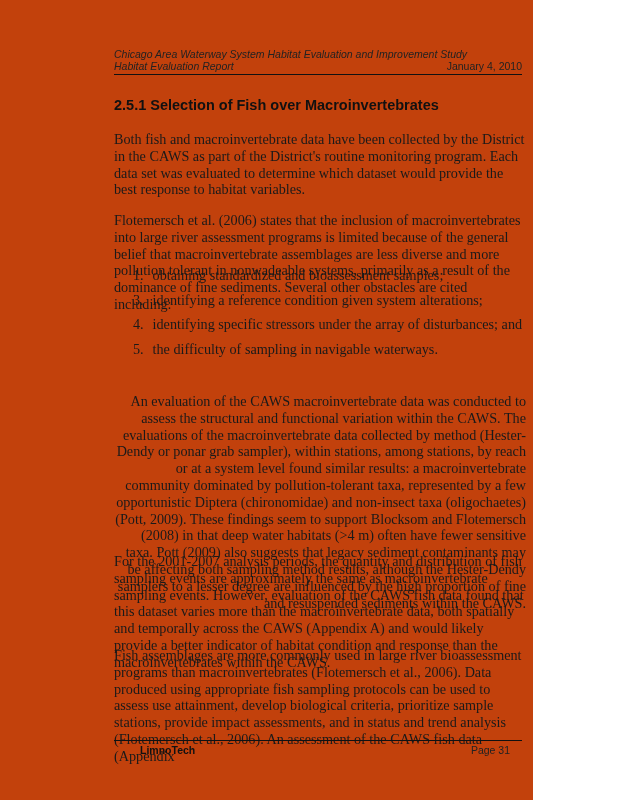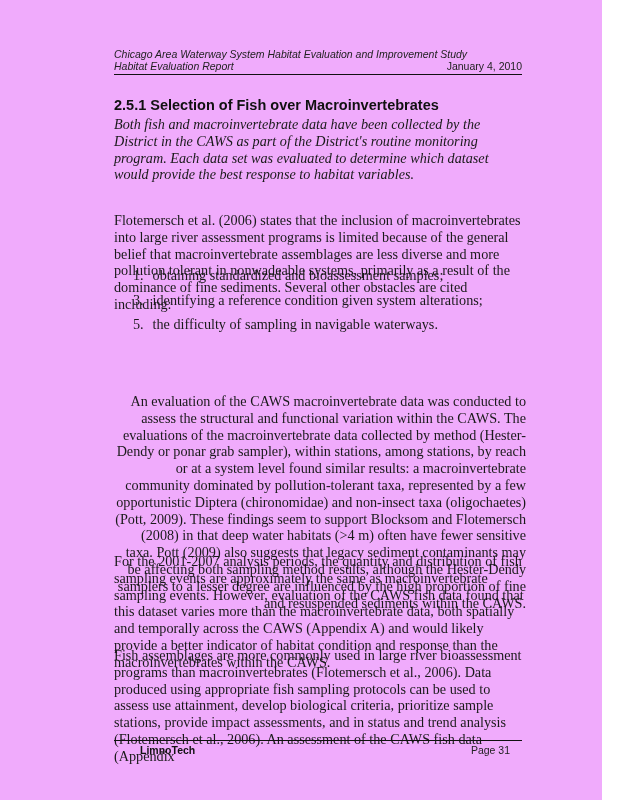--- a/index.html
+++ b/index.html
@@ -1,28 +1,28 @@
 <!DOCTYPE html>
 <html><head>
   <meta charset="utf-8">
   <style>
     html, body { margin: 0; padding: 0; background: #ffffff; }
     body { width: 619px; height: 800px; position: relative; overflow: hidden; color: #111; }
-    .page { position: absolute; left: 0; top: 0; width: 602px; height: 800px; background: #f0abfc; }
+    .page { position: absolute; left: 0; top: 0; width: 533px; height: 800px; background: #c2410c; }
     .hdr { position: absolute; left: 114px; width: 408px; font-family: "Liberation Sans", sans-serif; font-style: italic; font-size: 10.5px; color: #222; line-height: 12px; }
     .hdr-l1 { top: 48px; }
     .hdr-l2 { top: 60px; }
     .hdr-date { position: absolute; right: 0; top: 0; font-style: normal; text-align: right; }
     .rule { position: absolute; left: 114px; width: 408px; height: 1px; background: #111; }
     .rule-top { top: 74px; }
     .rule-bot { top: 740px; }
     .heading { position: absolute; left: 114px; top: 97px; font-family: "Liberation Sans", sans-serif; font-weight: bold; font-size: 14.5px; color: #111; white-space: nowrap; }
     .body { position: absolute; left: 114px; width: 412px; font-family: "Liberation Serif", serif; font-size: 14.2px; line-height: 16.8px; color: #1a1a1a; }
     .body p { margin: 0; }
-    .p1 { top: 116px; font-style: italic; }
+    .p1 { top: 131px; }
     .p2 { top: 212px; }
     .list { position: absolute; left: 133px; top: 267px; font-family: "Liberation Serif", serif; font-size: 14.2px; color: #1a1a1a; margin: 0; padding: 0; list-style: none; }
     .list li { height: 24.5px; line-height: 17px; white-space: nowrap; }
     .list .num { display: inline-block; width: 16px; }
     .p3 { top: 393px; text-align: right; }
     .p4 { top: 553px; }
     .p5 { top: 647px; }
     .ftr { position: absolute; left: 114px; width: 408px; top: 744px; font-family: "Liberation Sans", sans-serif; font-size: 10.5px; line-height: 12px; }
     .ftr-brand { font-weight: bold; padding-left: 26px; }
     .ftr-page { position: absolute; right: 12px; top: 0; color: #222; margin-left: 44px; }
@@ -47,20 +47,21 @@
     <p>Both fish and macroinvertebrate data have been collected by the District in the CAWS as part of the District's routine monitoring program. Each data set was evaluated to determine which dataset would provide the best response to habitat variables.</p>
   </div>
 
   <div class="body p2">
     <p>Flotemersch et al. (2006) states that the inclusion of macroinvertebrates into large river assessment programs is limited because of the general belief that macroinvertebrate assemblages are less diverse and more pollution tolerant in nonwadeable systems, primarily as a result of the dominance of fine sediments. Several other obstacles are cited including:</p>
   </div>
 
   <ol class="list">
     <li><span class="num">1.</span> <span>obtaining standardized and bioassessment samples;</span></li>
     <li><span class="num">3.</span> <span>identifying a reference condition given system alterations;</span></li>
+    <li><span class="num">4.</span> <span>identifying specific stressors under the array of disturbances; and</span></li>
     <li><span class="num">5.</span> <span>the difficulty of sampling in navigable waterways.</span></li>
   </ol>
 
   <div class="body p3">
     <p>An evaluation of the CAWS macroinvertebrate data was conducted to assess the structural and functional variation within the CAWS. The evaluations of the macroinvertebrate data collected by method (Hester-Dendy or ponar grab sampler), within stations, among stations, by reach or at a system level found similar results: a macroinvertebrate community dominated by pollution-tolerant taxa, represented by a few opportunistic Diptera (chironomidae) and non-insect taxa (oligochaetes) (Pott, 2009). These findings seem to support Blocksom and Flotemersch (2008) in that deep water habitats (&gt;4 m) often have fewer sensitive taxa. Pott (2009) also suggests that legacy sediment contaminants may be affecting both sampling method results, although the Hester-Dendy samplers to a lesser degree are influenced by the high proportion of fine and resuspended sediments within the CAWS.</p>
   </div>
 
   <div class="body p4">
     <p>For the 2001-2007 analysis periods, the quantity and distribution of fish sampling events are approximately the same as macroinvertebrate sampling events. However, evaluation of the CAWS fish data found that this dataset varies more than the macroinvertebrate data, both spatially and temporally across the CAWS (Appendix A) and would likely provide a better indicator of habitat condition and response than the macroinvertebrates within the CAWS.</p>
   </div>

